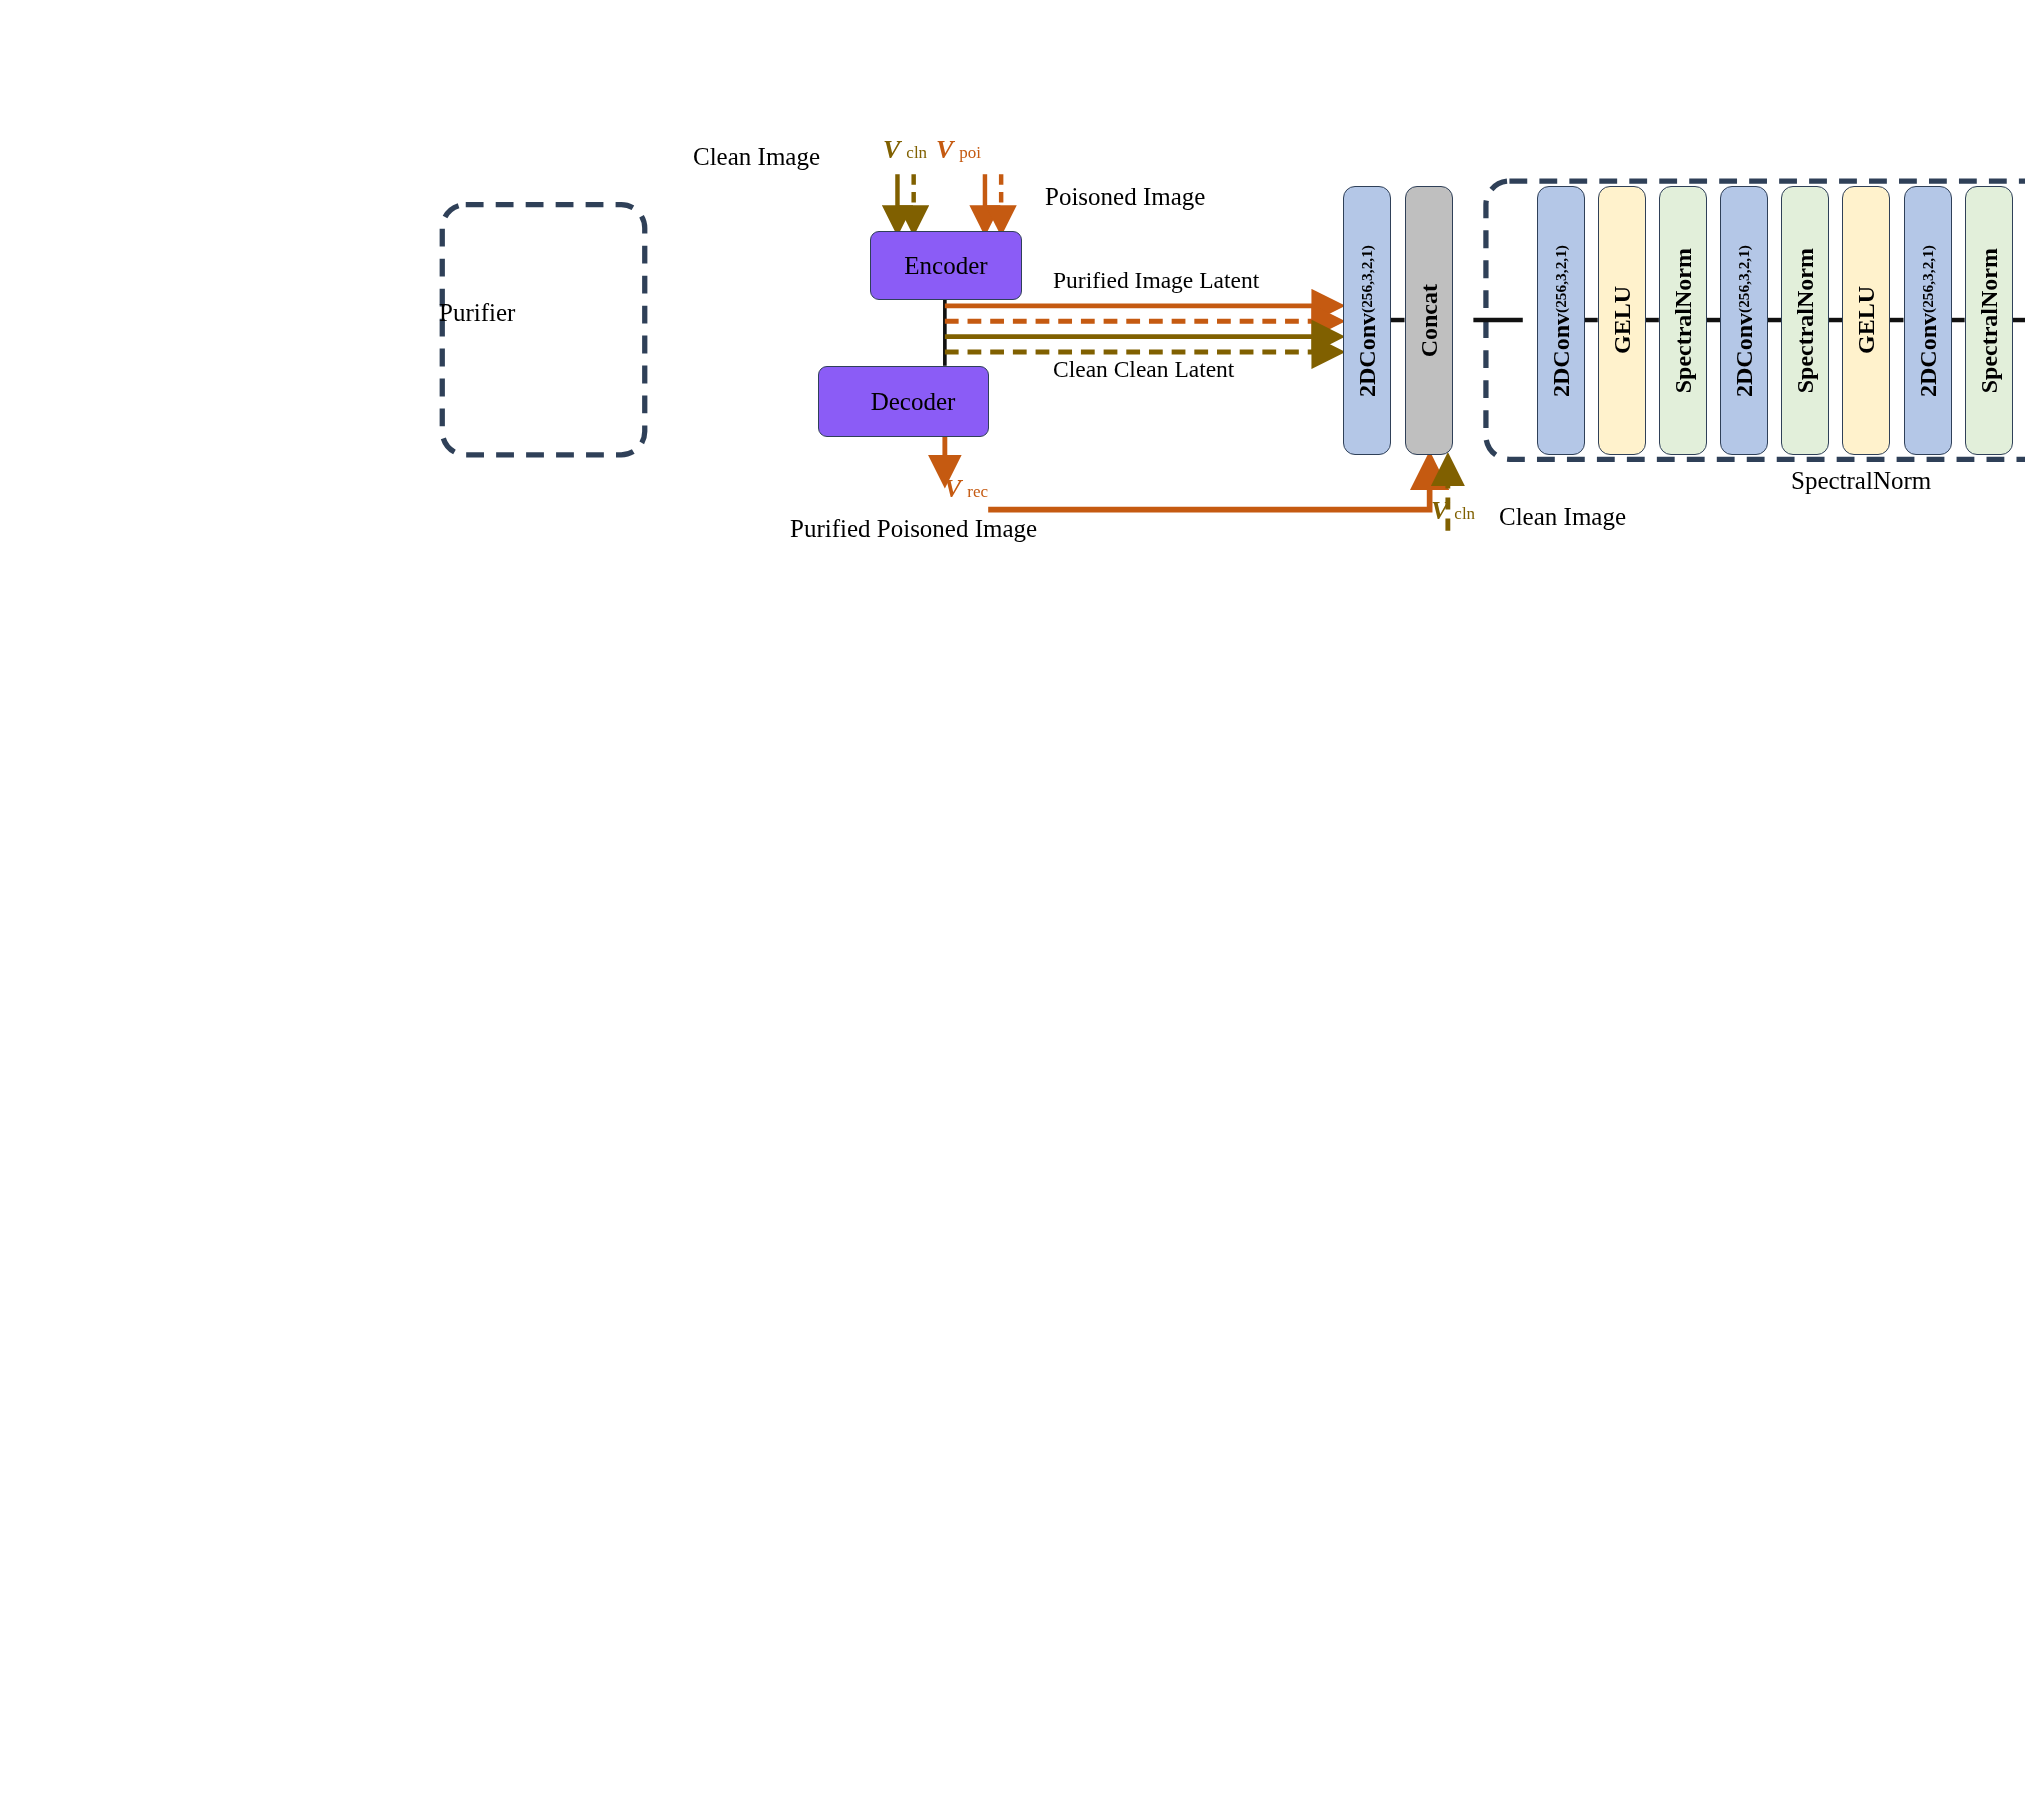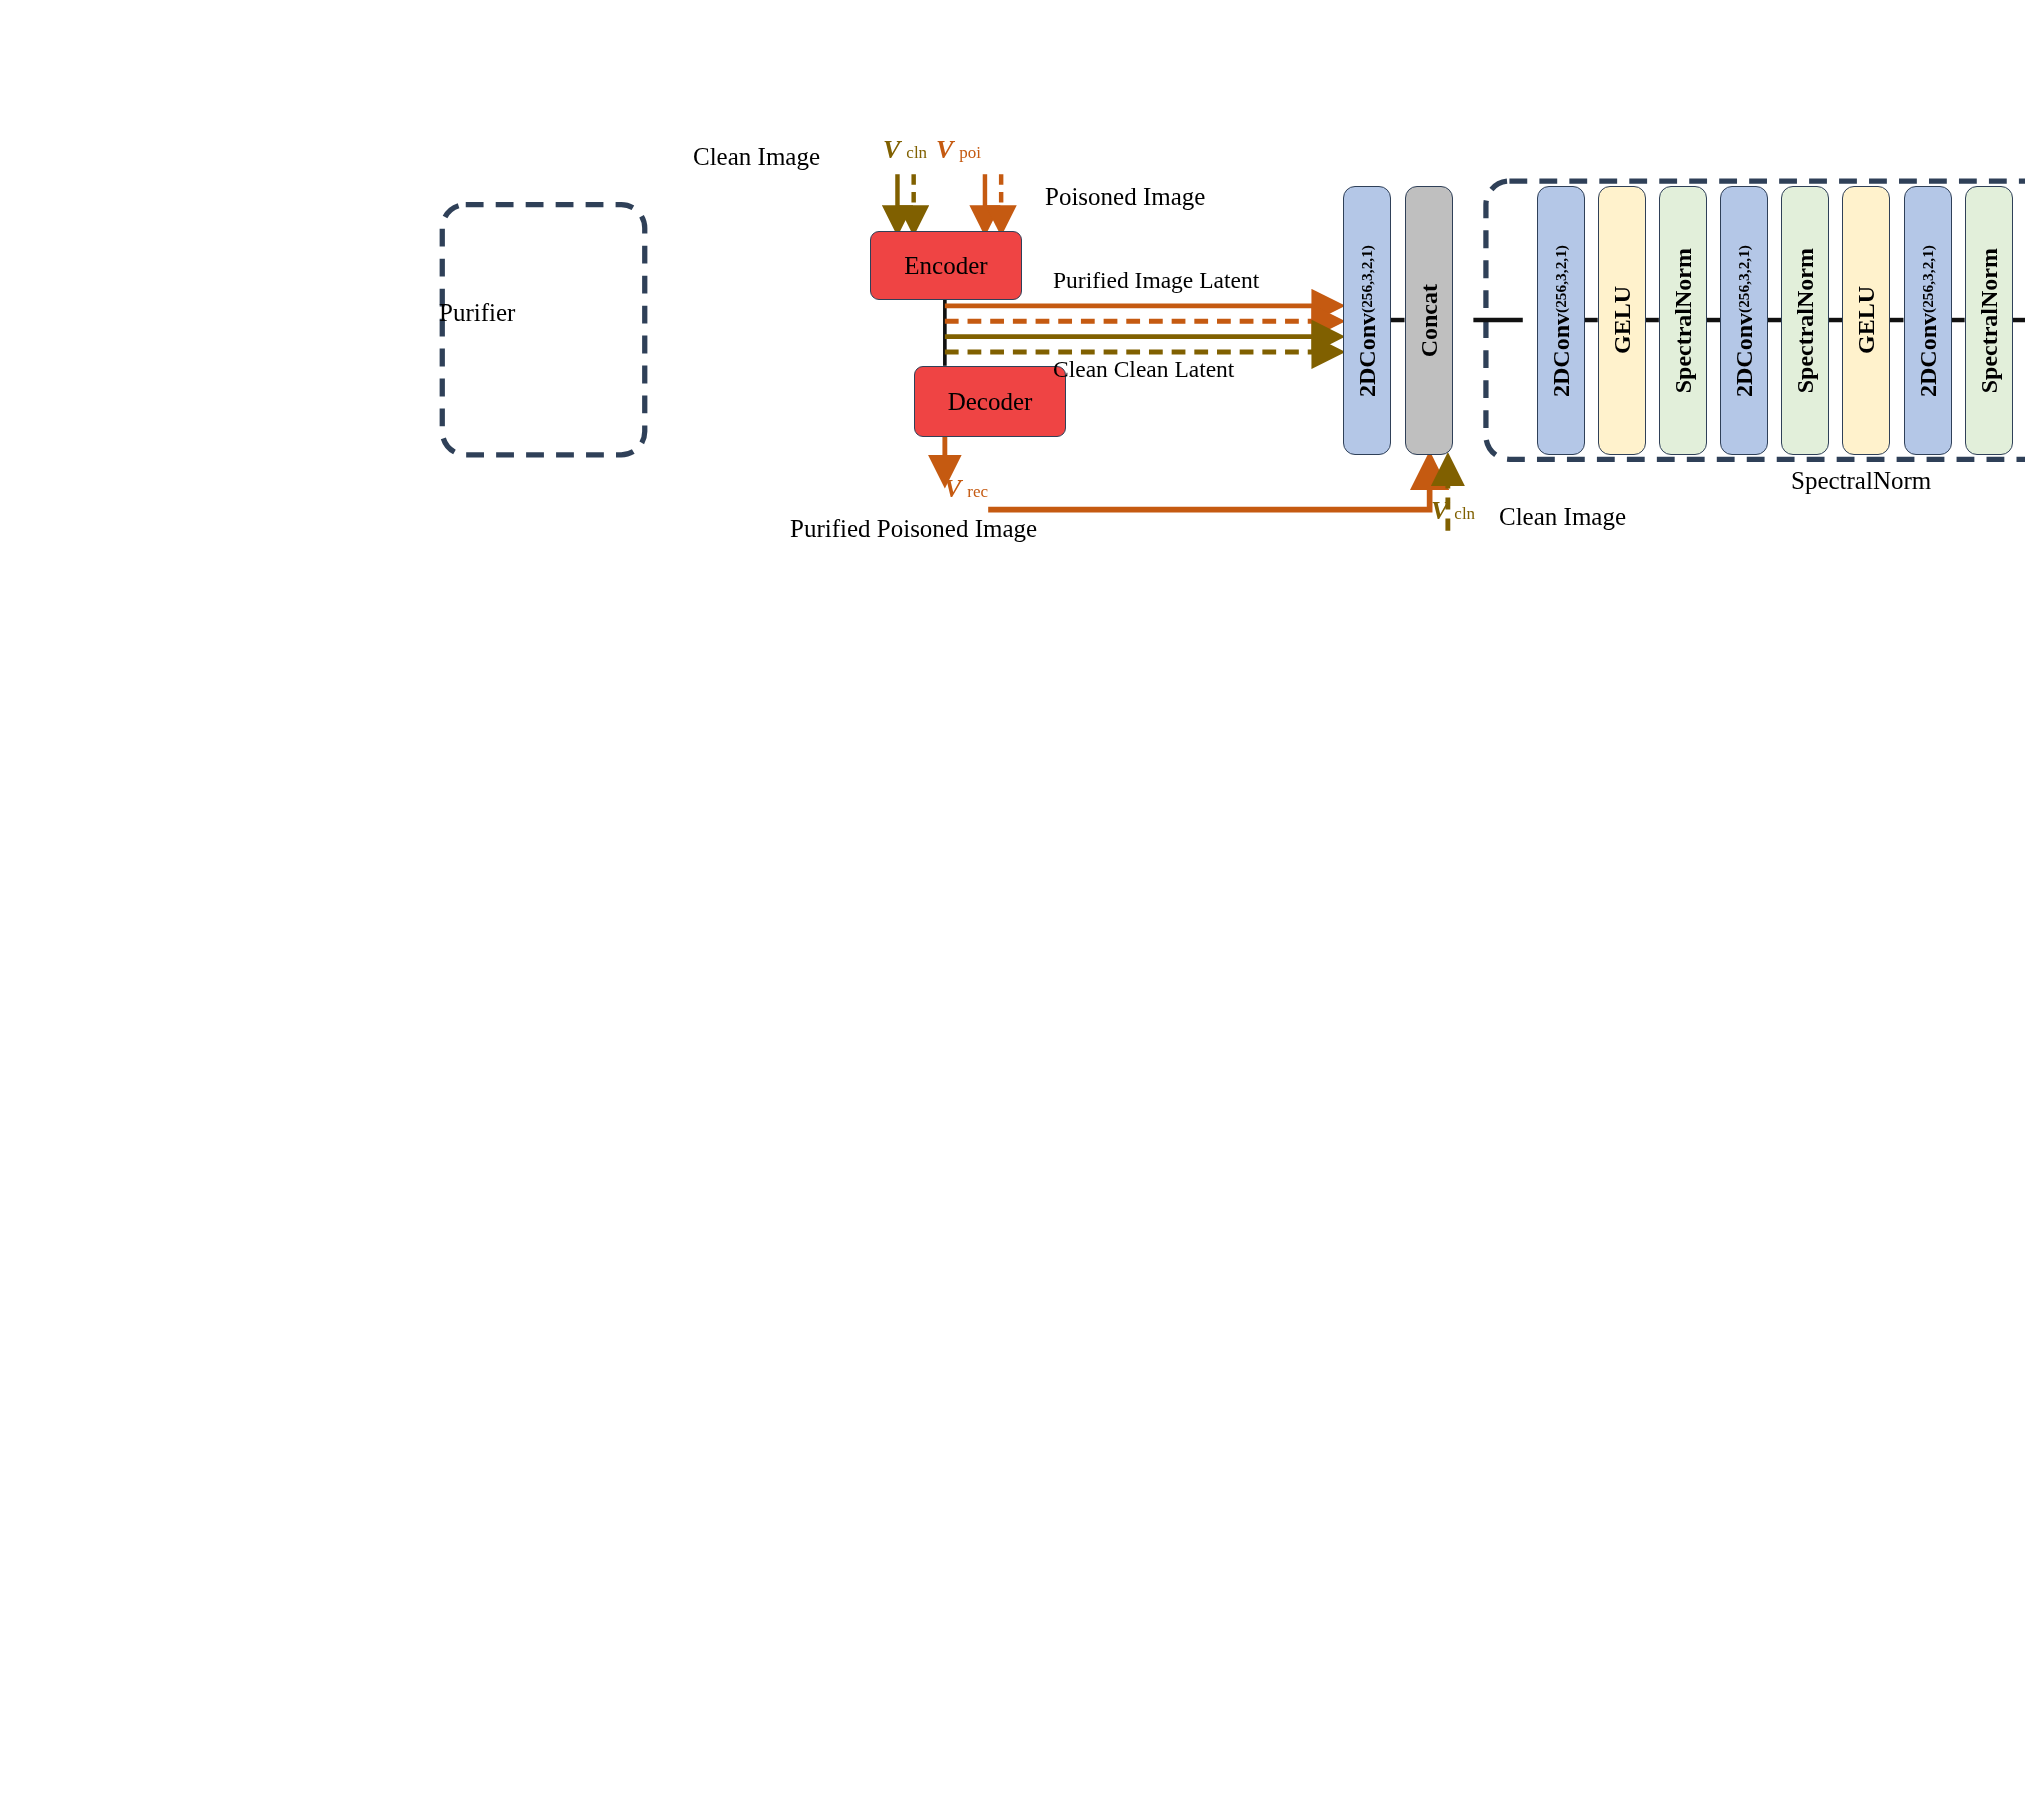--- a/index.html
+++ b/index.html
@@ -4,21 +4,21 @@
 <style>
   html,body{margin:0;padding:0;background:#ffffff;}
   body{width:3178px;height:1819px;position:relative;overflow:hidden;
        font-family:"Liberation Serif","DejaVu Serif",serif;color:#000;}
   #stage{position:absolute;left:0;top:0;width:3178px;height:1819px;}
   svg#wires{position:absolute;left:0;top:0;width:3178px;height:1819px;pointer-events:none;}
 
   .lbl{position:absolute;white-space:nowrap;line-height:1;}
 
   
-  .pbox{position:absolute;background:#ef4444;border:1.2px solid #2F4058;
+  .pbox{position:absolute;background:#8b5cf6;border:1.2px solid #2F4058;
         border-radius:9px;display:flex;align-items:center;justify-content:center;
         font-size:25px;color:#000;}
 
   
   .vblk{position:absolute;border:1.6px solid #2F4058;border-radius:12px;
         display:flex;align-items:center;justify-content:center;overflow:hidden;}
   .vblk > span{
         writing-mode:vertical-rl; transform:rotate(180deg);
         font-size:24px; font-weight:bold; letter-spacing:0px; white-space:nowrap;
         display:block;}
@@ -105,21 +105,21 @@
   </div>
 
   <div class="lbl sz-lg t-black" style="left:1045px;top:144px;margin-top:40px;">Poisoned Image</div>
 
   <div class="lbl sz-lg t-black" style="left:439px;top:300px;">Purifier</div>
 
   <div class="pbox" style="left:870px;top:231px;width:150px;height:67px;">
     <span>Encoder</span>
   </div>
 
-  <div class="pbox" style="left:914px;top:366px;width:150px;height:69px;">
+  <div class="pbox" style="left:818px;top:366px;width:150px;height:69px;padding-left:19px;">
     <span>Decoder</span>
   </div>
 
   <div class="lbl sz-md t-black" style="left:1053px;top:269px;text-align:center;">Purified Image Latent</div>
   <div class="lbl sz-md t-black" style="left:1053px;top:358px;">Clean Clean Latent</div>
 
   <div id="preblocks">
       <div class="vblk fill-blue" style="left: 1343px; top: 186px; width: 46px; height: 267px;">
         <span>2DConv<span class="sub">(256,3,2,1)</span></span>
       </div>

